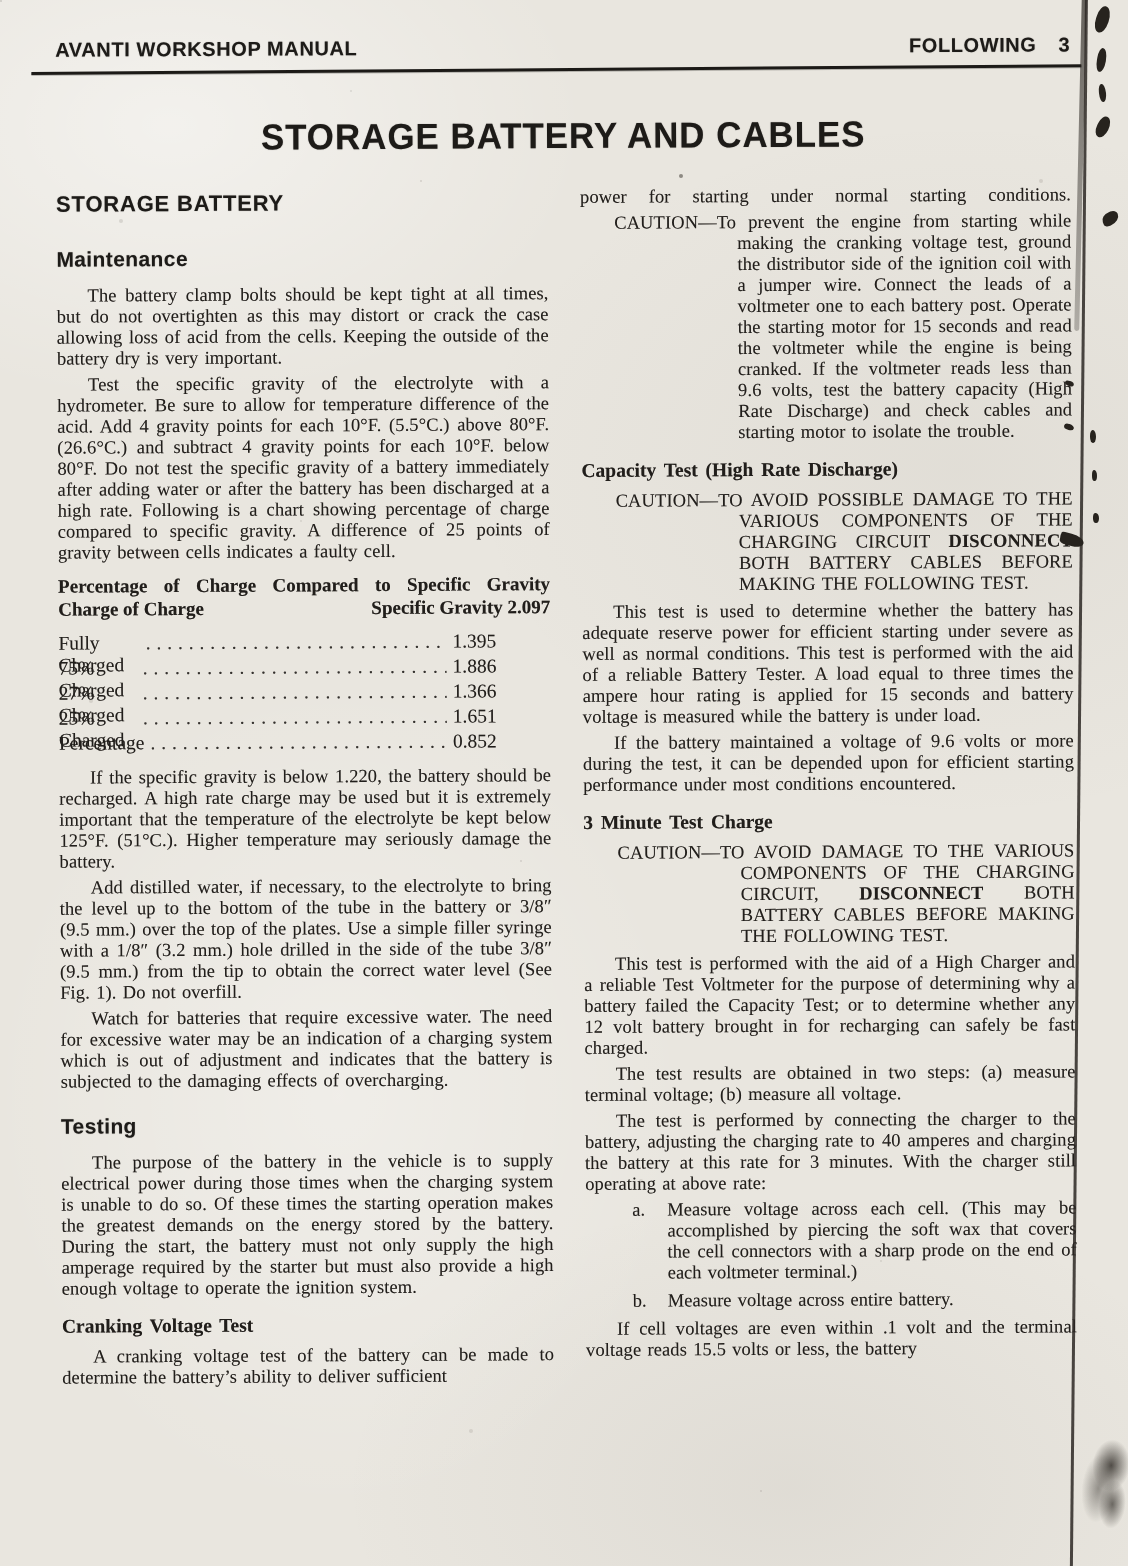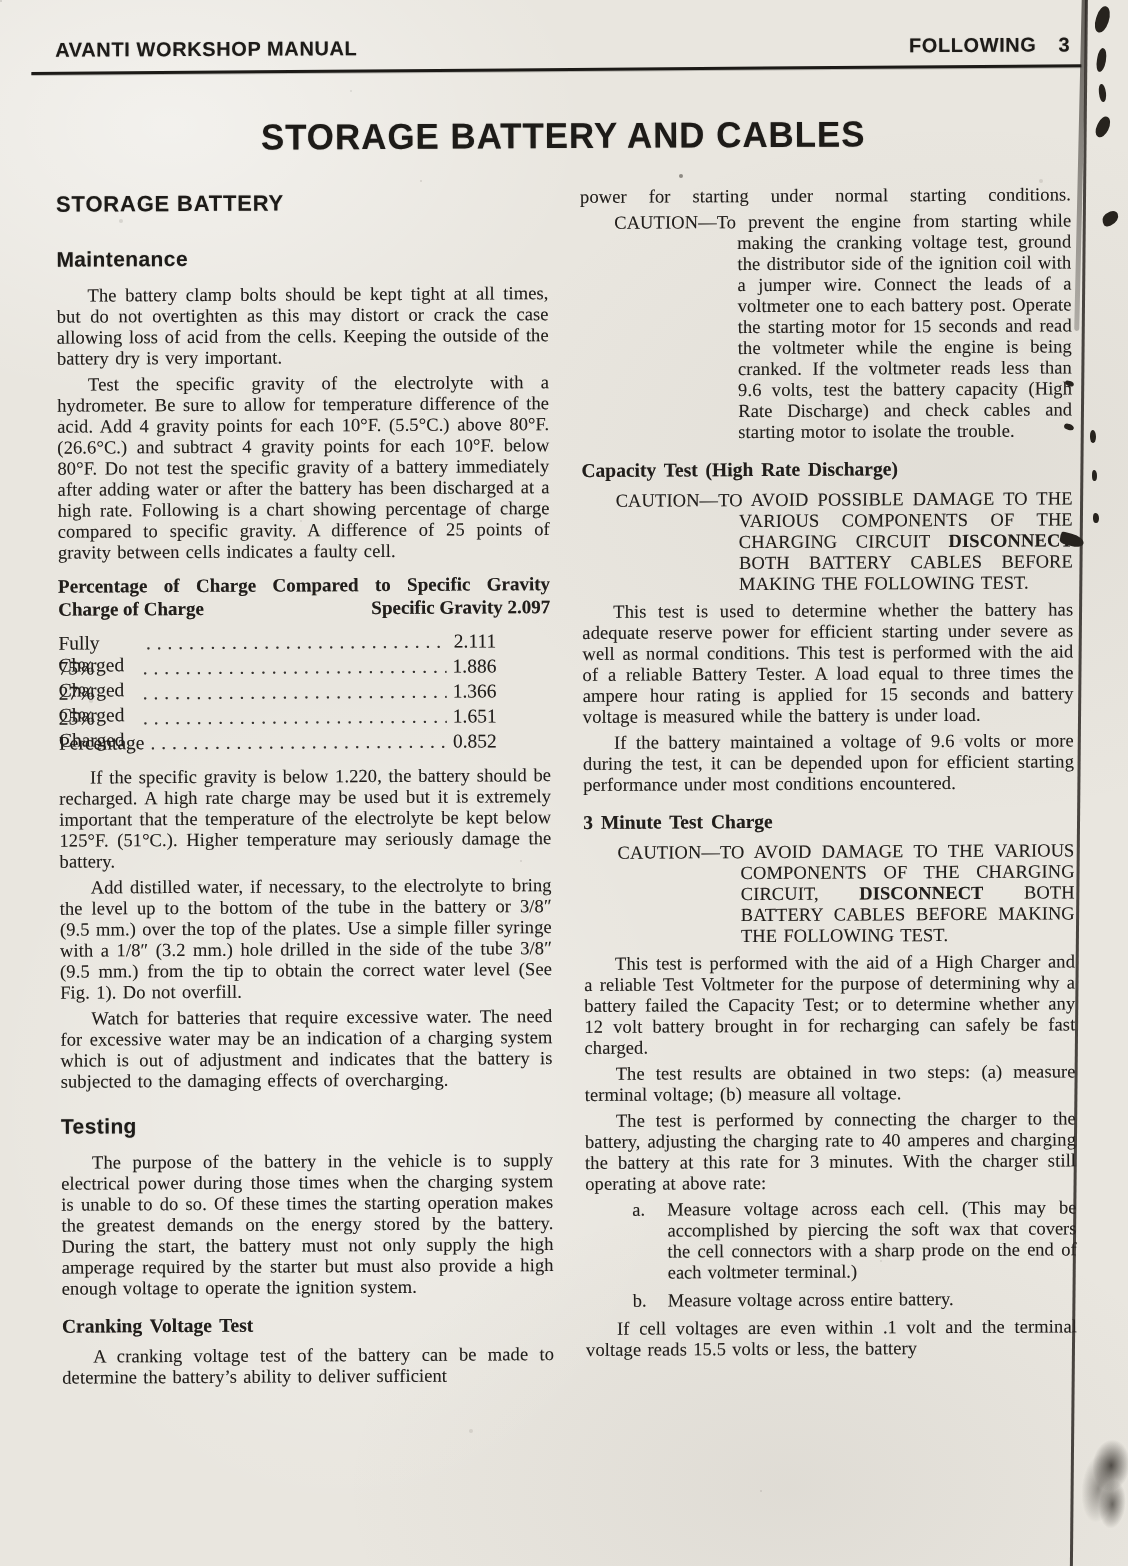--- a/index.html
+++ b/index.html
@@ -118,21 +118,21 @@
 
       <div class="tbl">
         <div class="tbl-title">Percentage of Charge Compared to Specific Gravity</div>
         <div class="tbl-cols">
           <span>Charge of Charge</span>
           <span>Specific Gravity 2.097</span>
         </div>
         <div class="tbl-row">
           <span>Fully Charged</span>
             <span class="leader"></span>
-            <span>2.111</span>
+            <span>1.395</span>
         </div>
         <div class="tbl-row">
           <span>75% Charged</span>
             <span class="leader"></span>
             <span>1.886</span>
         </div>
         <div class="tbl-row">
           <span>27% Charged</span>
             <span class="leader"></span>
             <span>1.366</span>

